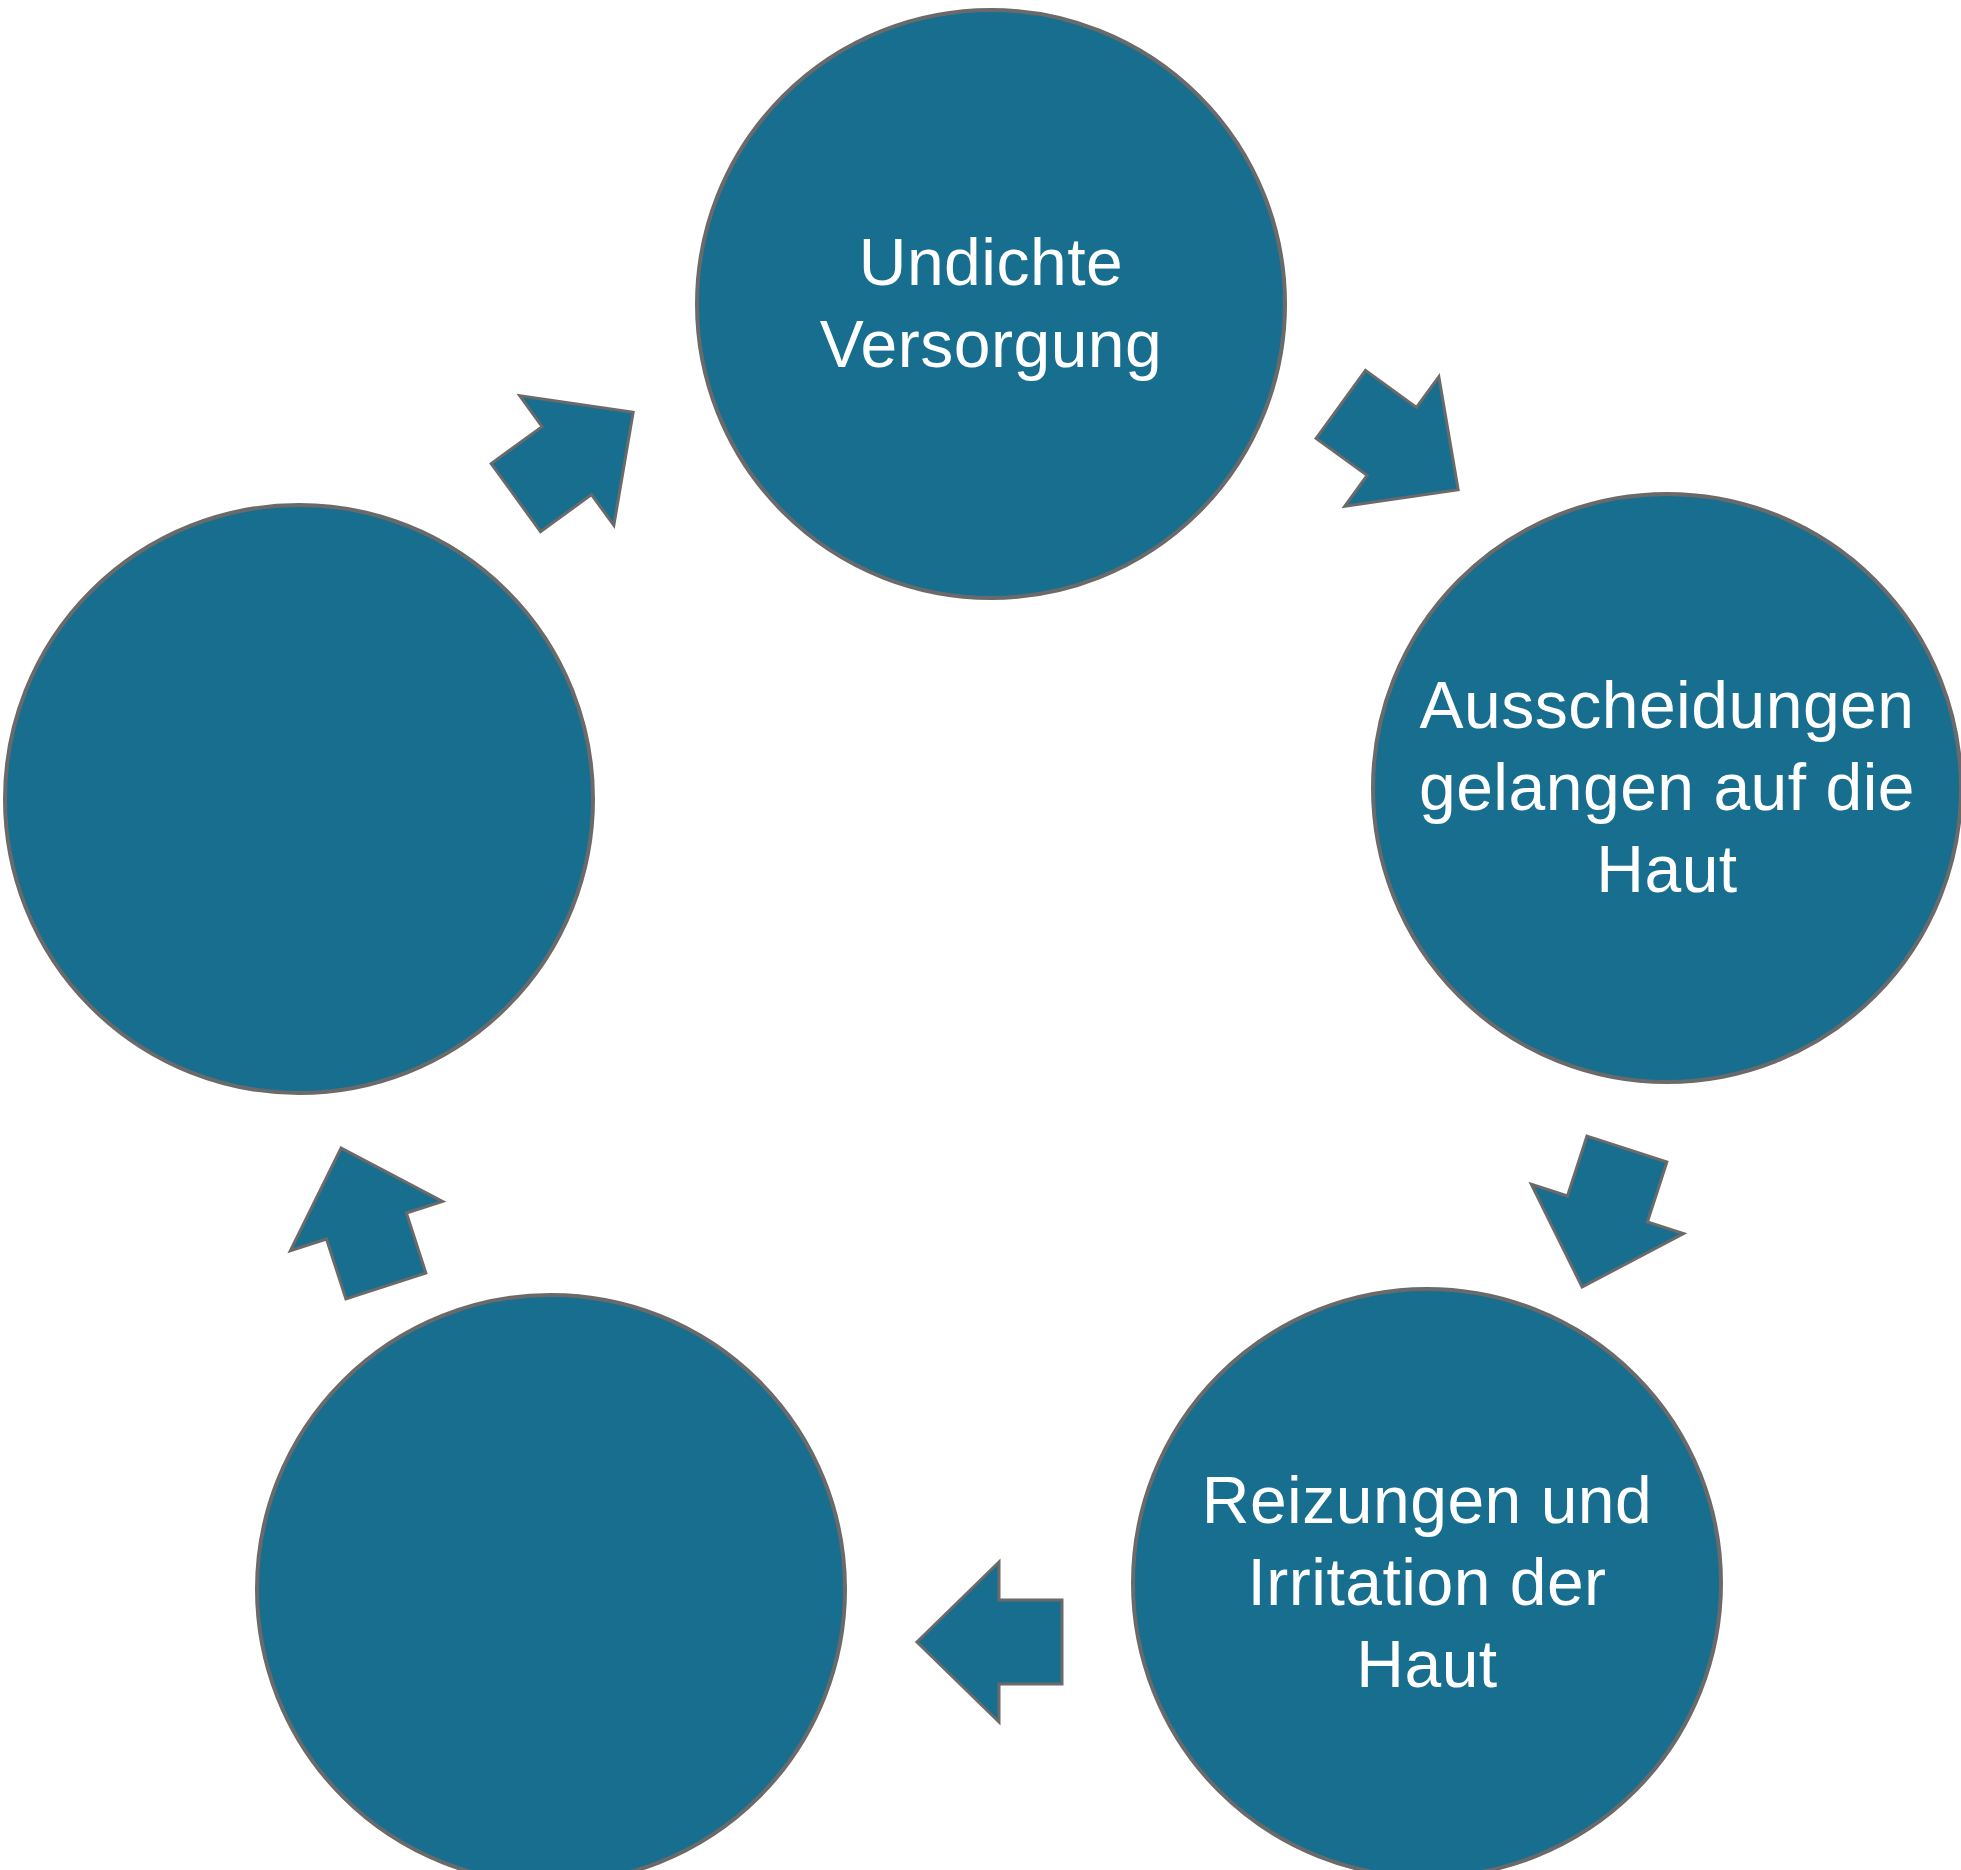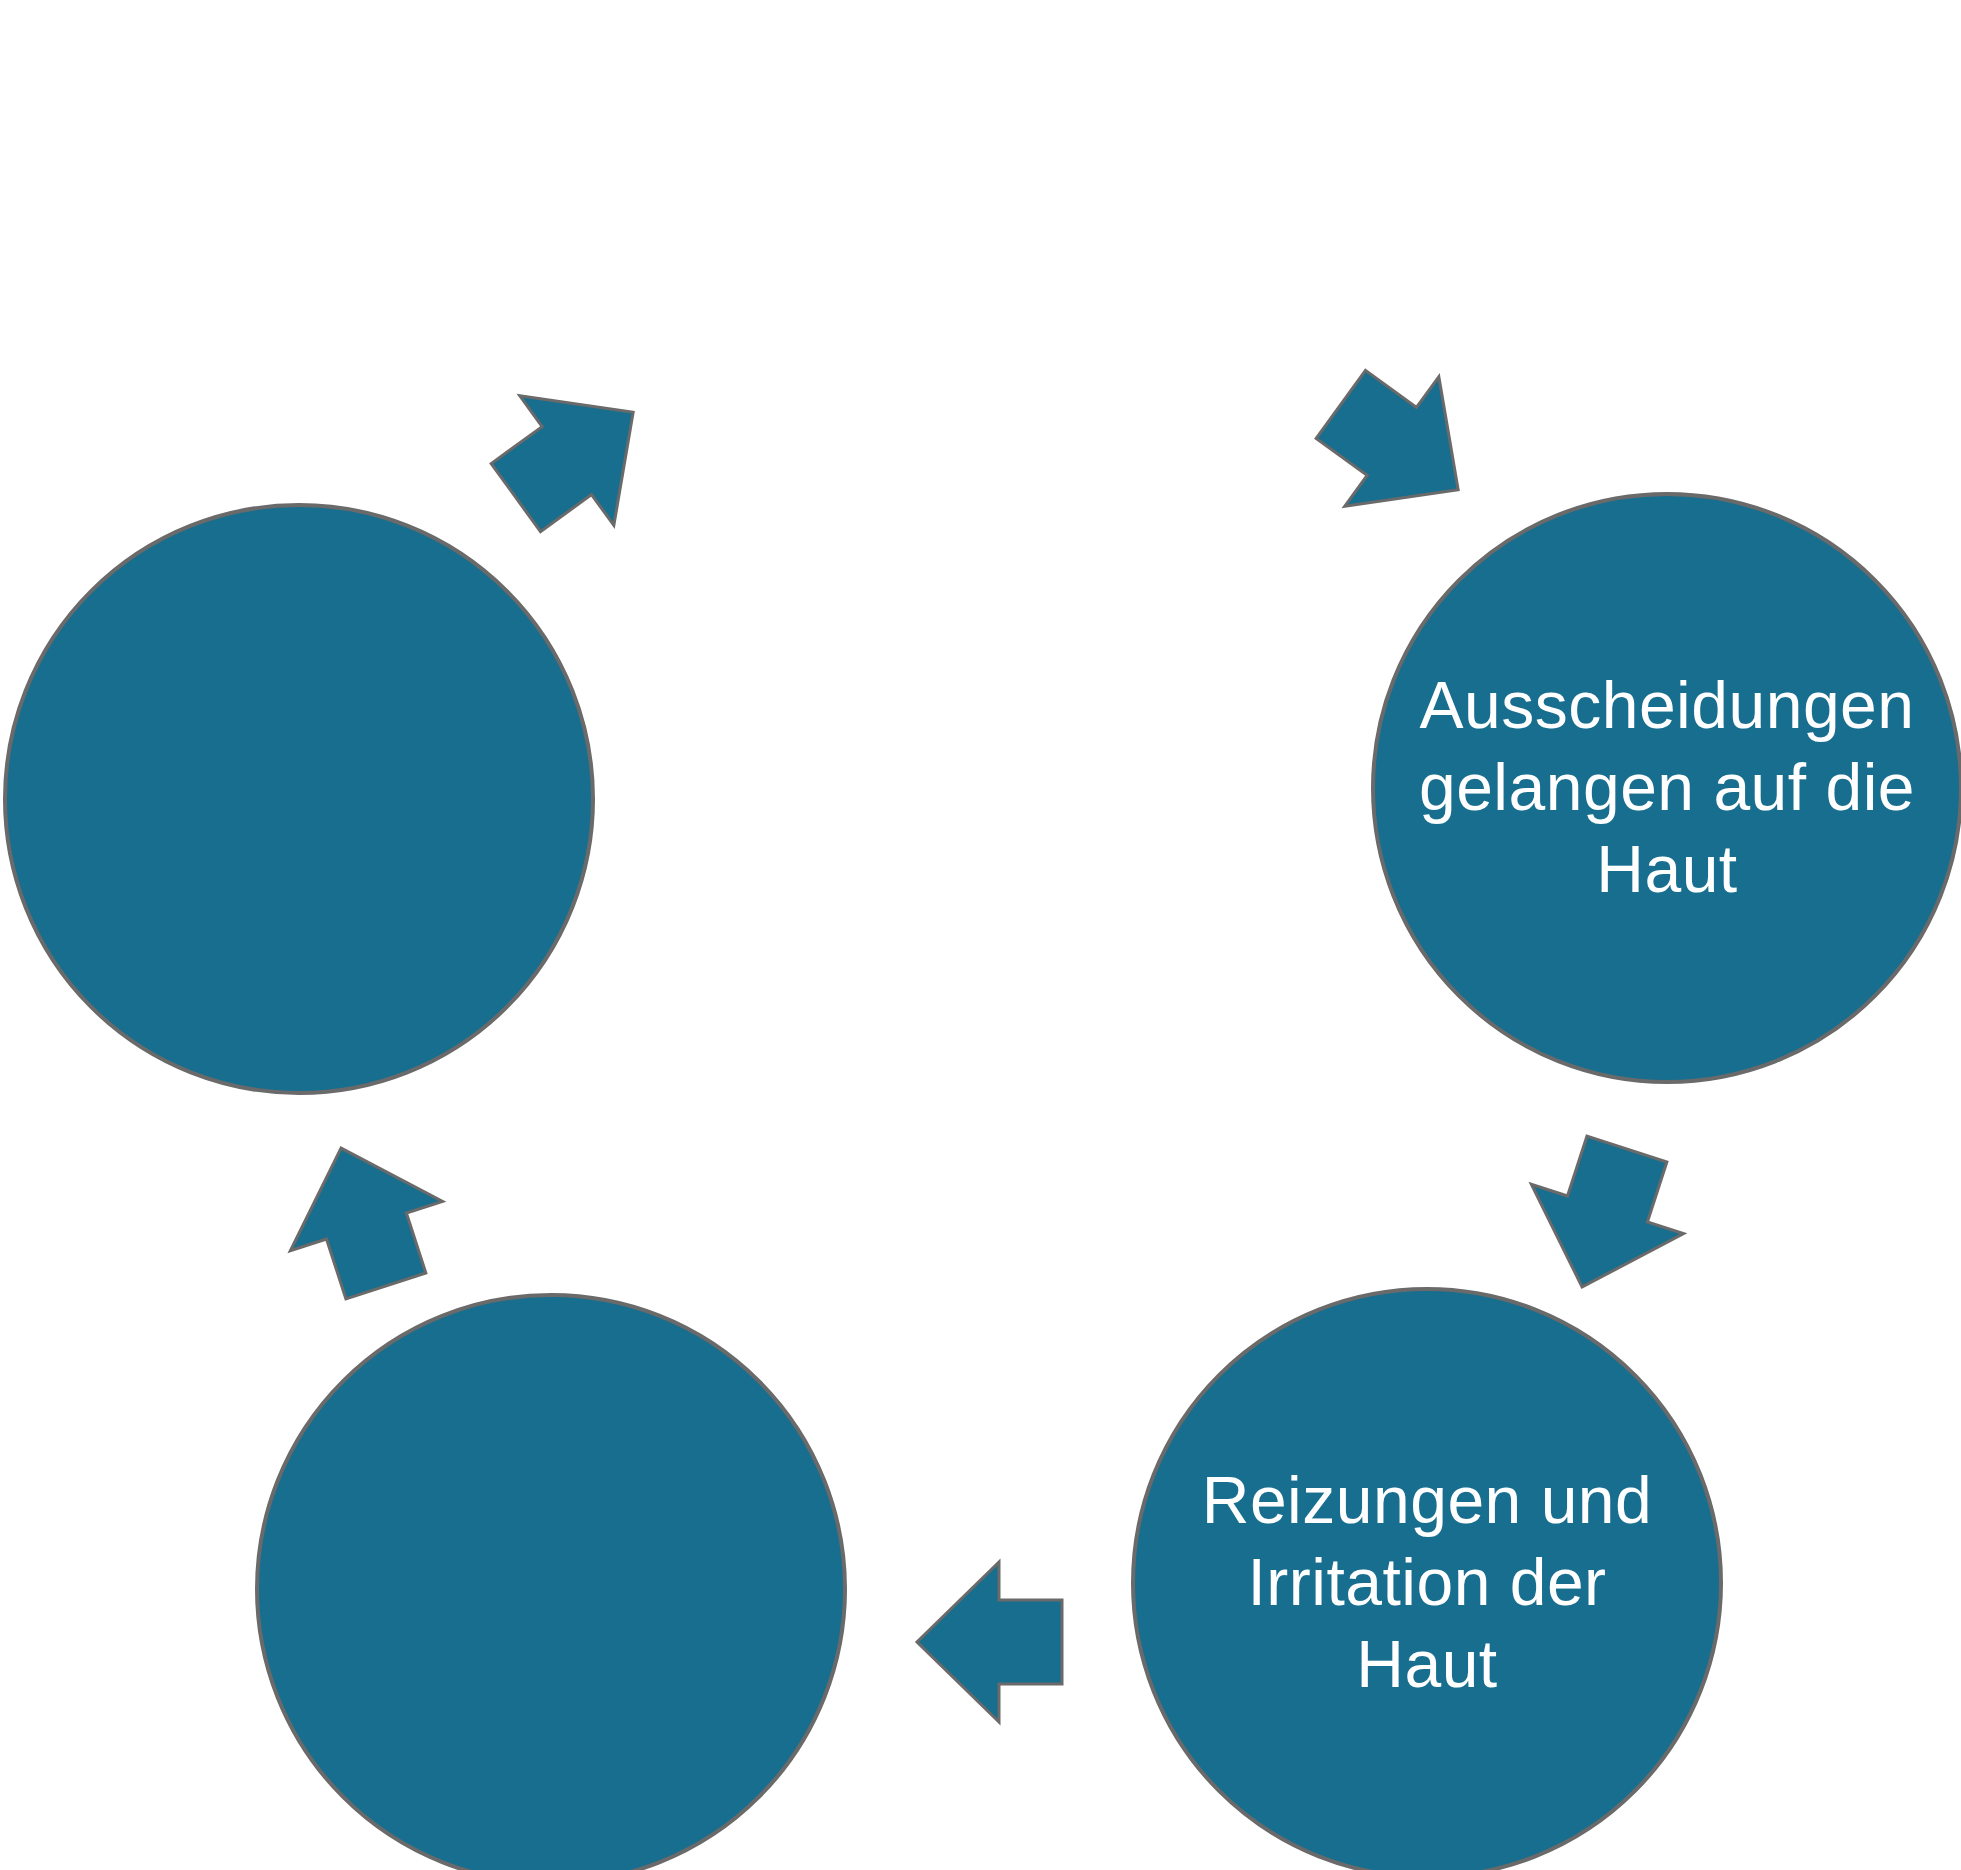--- a/index.html
+++ b/index.html
@@ -53,20 +53,24 @@
   .arrow-top-to-right{left:1327px;top:367px;transform:rotate(36deg);}
   .arrow-right-to-bottom-right{left:1532px;top:1138px;transform:rotate(108deg);}
   .arrow-bottom-right-to-bottom-left{left:917px;top:1562px;transform:rotate(180deg);}
   .arrow-bottom-left-to-left{left:291px;top:1137px;transform:rotate(-108deg);}
 </style>
 </head>
 <body>
 
 <div class="canvas">
 
+  <div class="cycle-node node-top">
+    <div class="label">Undichte
+Versorgung</div>
+  </div>
 
   <div class="cycle-node node-right">
     <div class="label">Ausscheidungen
 gelangen auf die
 Haut</div>
   </div>
 
   <div class="cycle-node node-bottom-right">
     <div class="label">Reizungen und
 Irritation der

